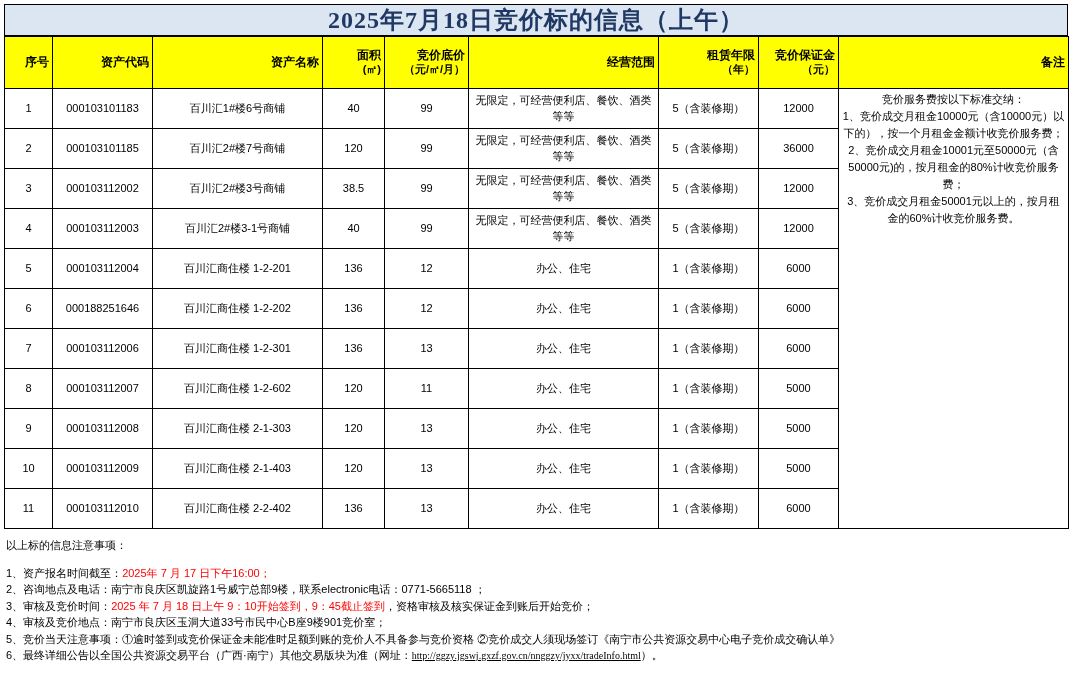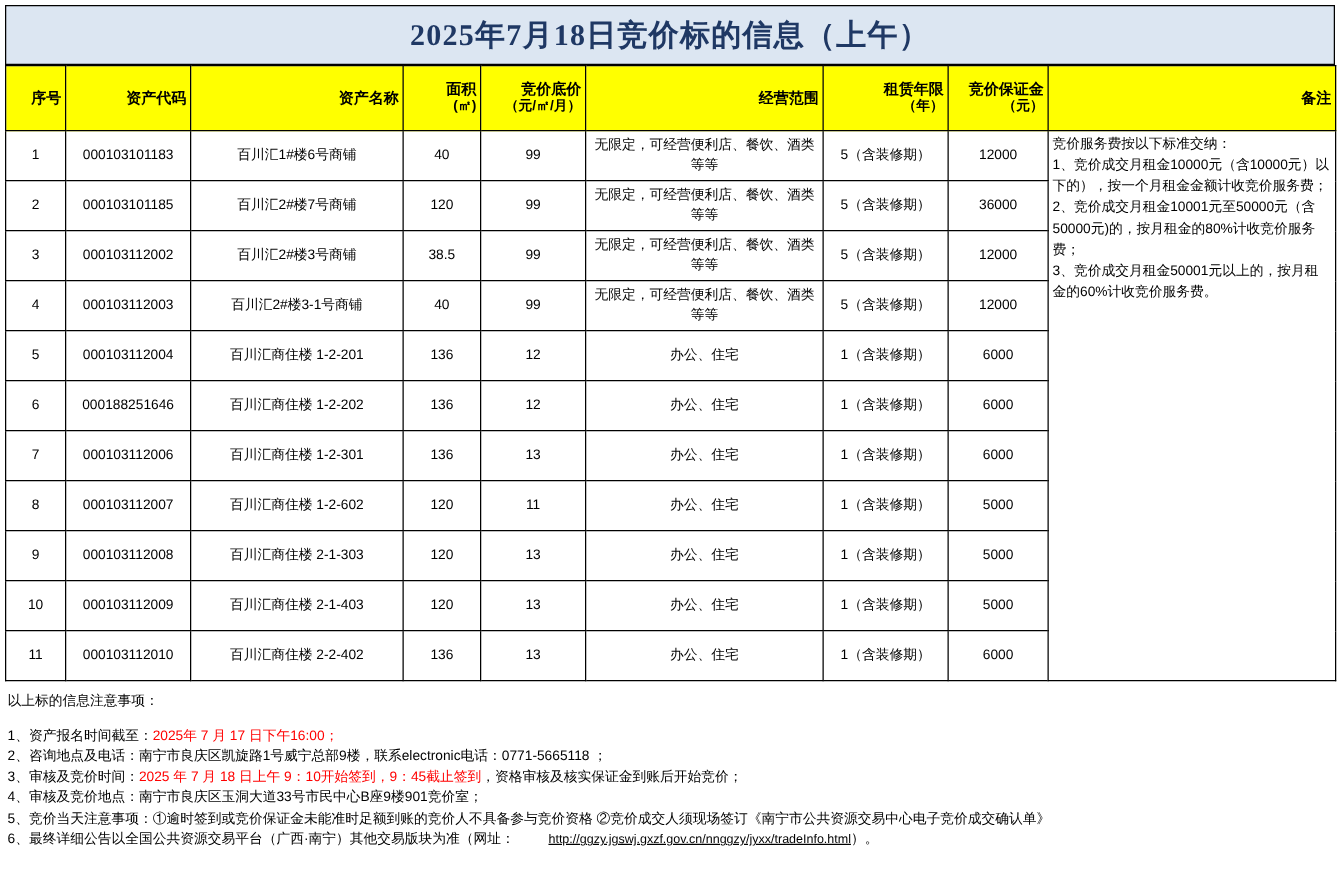--- a/index.html
+++ b/index.html
@@ -15,21 +15,21 @@
   }
   .page {
     position: relative;
     width: 1072px;
     height: 700px;
     box-sizing: border-box;
     padding: 4px 4px 0 4px;
   }
   .title-bar {
     width: 1064px;
-    height: 48px;
+    height: 32px;
     background: #dce6f2;
     border: 1px solid #000000;
     box-sizing: border-box;
     display: flex;
     align-items: center;
     justify-content: center;
   }
   .title-bar .title-text {
     font-size: 24px;
     font-weight: bold;
@@ -74,21 +74,21 @@
     letter-spacing: 0px;
   }
   td.name {
     font-size: 11px;
   }
   td.scope {
     font-size: 11px;
     line-height: 1.4;
   }
   td.remark {
-    text-align: left;
+    text-align: center;
     vertical-align: top;
     font-size: 11px;
     line-height: 1.55;
     padding: 6px 5px;
   }
   .notes {
     width: 1064px;
     margin-top: 6px;
     padding: 2px 2px 0 2px;
     box-sizing: border-box;
@@ -101,23 +101,22 @@
     margin-bottom: 11px;
   }
   .notes .line {
     white-space: nowrap;
     overflow: hidden;
   }
   .red {
     color: #ff0000;
   }
   .mono {
-    font-family: Liberation Sans, sans-serif;
+    font-family: Liberation Serif, serif;
     font-size: 10px;
-    margin-left: 27px;
   }
   .underline {
     text-decoration: underline;
   }
 </style>
 </head>
 <body>
 
 <div class="page">
 

